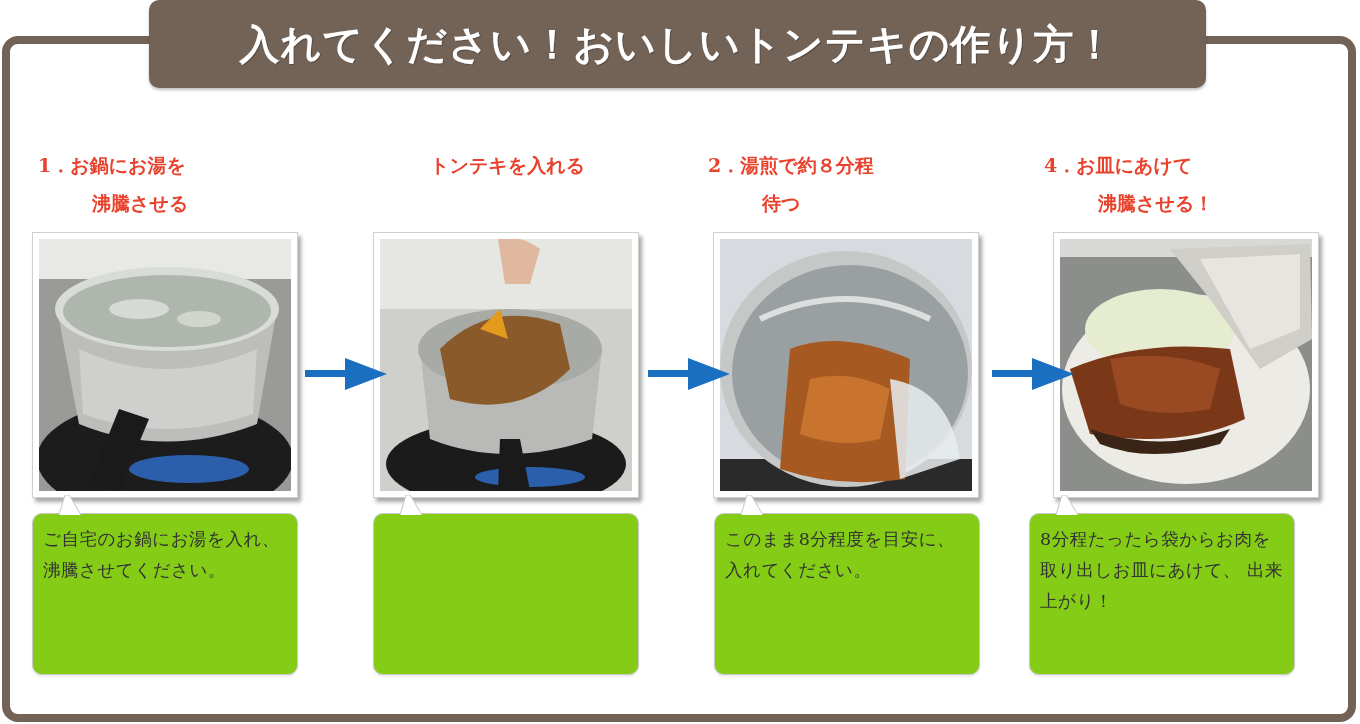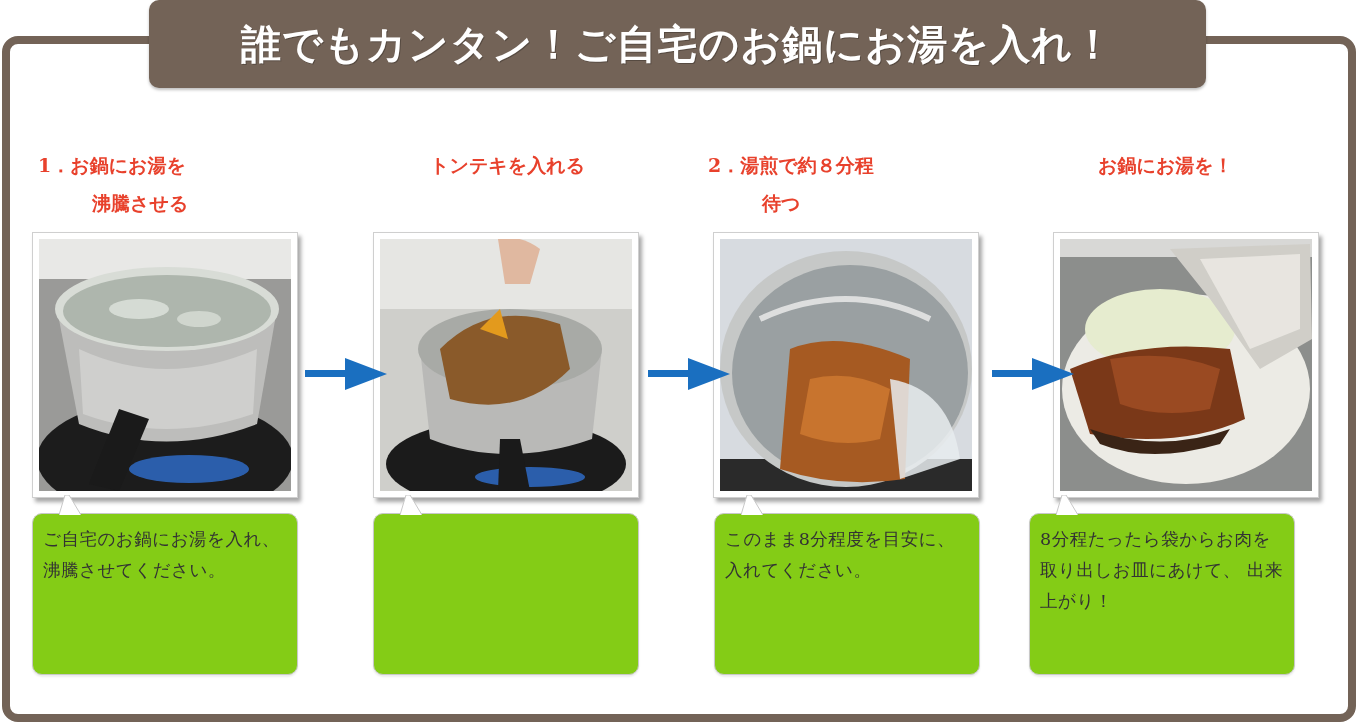--- a/index.html
+++ b/index.html
@@ -51,39 +51,40 @@
     font-family: "DejaVu Serif", serif; font-size: 17.5px; line-height: 31px;
     color: #333; letter-spacing: 0.5px;
   }
 </style>
 </head>
 <body>
 
 <div class="frame"></div>
 
 <div class="banner">
-  <span class="banner-title">誰でもカンタン！ご自宅のお鍋にお湯を入れ！</span>
+  <span class="banner-title">入れてください！おいしいトンテキの作り方！</span>
 </div>
 
 <div class="step-heading" style="left:38px; top:146px;">
   <span>1．お鍋にお湯を</span>
   <span class="line2" style="padding-left:54px;">沸騰させる</span>
 </div>
 
 <div class="step-heading" style="left:376px; top:146px;">
   <span class="line2" style="padding-left:54px;">トンテキを入れる</span>
 </div>
 
 <div class="step-heading" style="left:708px; top:146px;">
   <span>2．湯煎で約８分程</span>
   <span class="line2" style="padding-left:54px;">待つ</span>
 </div>
 
 <div class="step-heading" style="left:1044px; top:146px;">
-  <span class="line2" style="padding-left:54px;">お鍋にお湯を！</span>
+  <span>4．お皿にあけて</span>
+  <span class="line2" style="padding-left:54px;">沸騰させる！</span>
 </div>
 
 <div class="photo" style="left:32px; top:232px;">
   <div class="img">
     <svg width="252" height="252" viewBox="0 0 252 252">
       <rect width="252" height="252" fill="#9a9a98"></rect>
       <rect width="252" height="40" fill="#e8e8e6"></rect>
       <ellipse cx="126" cy="220" rx="128" ry="60" fill="#1c1c1c"></ellipse>
       <ellipse cx="150" cy="230" rx="60" ry="14" fill="#2f6fd0" opacity="0.8"></ellipse>
       <path d="M18 70 Q126 20 238 70 L218 185 Q126 220 40 185 Z" fill="#bdbdbb"></path>

